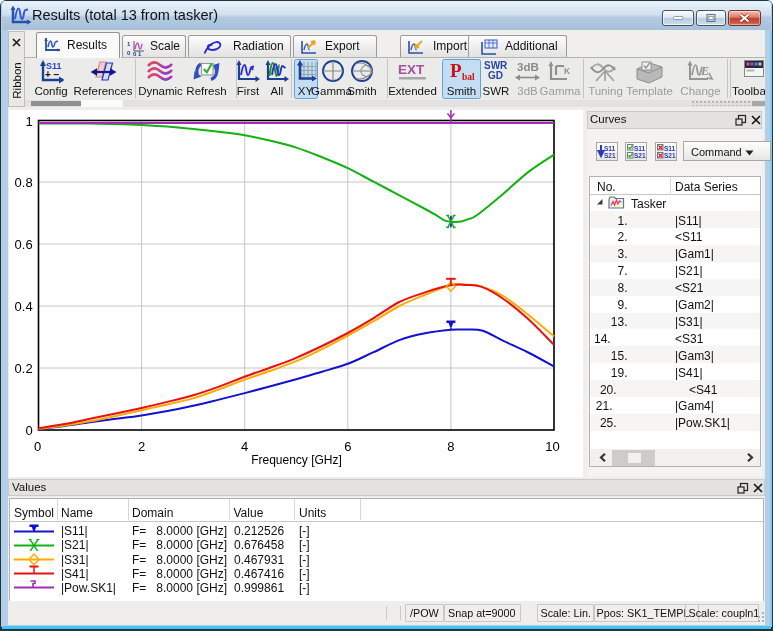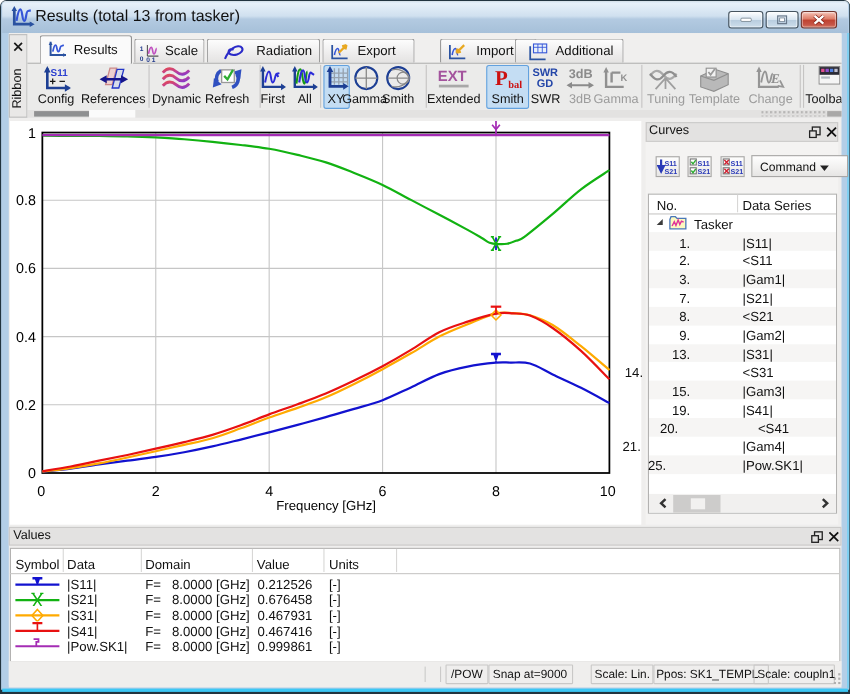--- a/index.html
+++ b/index.html
@@ -434,34 +434,34 @@
 <div class="rowtxt" style="left:589px;top:264.2px;width:38.5px;text-align:right">7.</div>
 <div class="rowtxt" style="left:675px;top:264.2px">|S21|</div>
 <div class="abs" style="left:590px;top:278.8px;width:169.5px;height:16.9px;background:#f6f5f4"></div>
 <div class="rowtxt" style="left:589px;top:281.1px;width:38.5px;text-align:right">8.</div>
 <div class="rowtxt" style="left:675px;top:281.1px">&lt;S21</div>
 <div class="rowtxt" style="left:589px;top:298.0px;width:38.5px;text-align:right">9.</div>
 <div class="rowtxt" style="left:675px;top:298.0px">|Gam2|</div>
 <div class="abs" style="left:590px;top:312.6px;width:169.5px;height:16.9px;background:#f6f5f4"></div>
 <div class="rowtxt" style="left:589px;top:314.9px;width:38.5px;text-align:right">13.</div>
 <div class="rowtxt" style="left:675px;top:314.9px">|S31|</div>
-<div class="rowtxt" style="left:557px;top:331.8px;width:38.5px;text-align:center">14.</div>
+<div class="rowtxt" style="left:594px;top:331.8px;width:38.5px;text-align:left">14.</div>
 <div class="rowtxt" style="left:675px;top:331.8px">&lt;S31</div>
 <div class="abs" style="left:590px;top:346.4px;width:169.5px;height:16.9px;background:#f6f5f4"></div>
 <div class="rowtxt" style="left:589px;top:348.7px;width:38.5px;text-align:right">15.</div>
 <div class="rowtxt" style="left:675px;top:348.7px">|Gam3|</div>
 <div class="rowtxt" style="left:589px;top:365.6px;width:38.5px;text-align:right">19.</div>
 <div class="rowtxt" style="left:675px;top:365.6px">|S41|</div>
 <div class="abs" style="left:590px;top:380.2px;width:169.5px;height:16.9px;background:#f6f5f4"></div>
 <div class="rowtxt" style="left:589px;top:382.5px;width:38.5px;text-align:center">20.</div>
 <div class="rowtxt" style="left:689px;top:382.5px">&lt;S41</div>
-<div class="rowtxt" style="left:555px;top:399.4px;width:38.5px;text-align:center">21.</div>
+<div class="rowtxt" style="left:574px;top:399.4px;width:38.5px;text-align:right">21.</div>
 <div class="rowtxt" style="left:675px;top:399.4px">|Gam4|</div>
 <div class="abs" style="left:590px;top:414.0px;width:169.5px;height:16.9px;background:#f6f5f4"></div>
-<div class="rowtxt" style="left:589px;top:416.3px;width:38.5px;text-align:left">25.</div>
+<div class="rowtxt" style="left:589px;top:416.3px;width:38.5px;text-align:center">25.</div>
 <div class="rowtxt" style="left:675px;top:416.3px">|Pow.SK1|</div>
 
 <svg class="abs" style="left:595px;top:197px" width="10" height="10" viewBox="0 0 10 10">
  <path d="M7.5 2 L7.5 7.5 L2 7.5 Z" fill="#3b3b3b"></path>
 </svg>
 <svg class="abs" style="left:608px;top:195.5px" width="17" height="14" viewBox="0 0 17 14">
  <path d="M1 3.5 L1 12 L15.5 12 L15.5 2.5 L7.5 2.5 L6 1 L2 1 Z" fill="#fdf9c0" stroke="#4a78b8" stroke-width="1.2"></path>
  <path d="M3 9.5 L5 5.5 L6.5 9 L8.5 4 L10 8 L11.5 5 L13.5 6" stroke="#e0349a" stroke-width="1.3" fill="none"></path>
 </svg>
 
@@ -479,21 +479,21 @@
 <div class="ptitletxt" style="left:12px;top:481px">Values</div>
 <svg class="abs" style="left:737px;top:481.5px" width="12" height="12" viewBox="0 0 12 12">
  <rect x="3.5" y="1.5" width="7" height="7" fill="none" stroke="#222" stroke-width="1.2"></rect>
  <rect x="1" y="5" width="6" height="6" fill="#e3e2e1" stroke="#222" stroke-width="1.2"></rect>
 </svg>
 <svg class="abs" style="left:752px;top:481.5px" width="12" height="12" viewBox="0 0 12 12">
  <path d="M2 2 L10 10 M10 2 L2 10" stroke="#111" stroke-width="1.6"></path>
 </svg>
 <div class="wbox" style="left:8.5px;top:498px;width:755.5px;height:103.5px"></div>
 <div class="hdrtxt" style="left:14px;top:505.5px">Symbol</div>
-<div class="hdrtxt" style="left:61px;top:505.5px">Data</div>
+<div class="hdrtxt" style="left:61px;top:505.5px">Name</div>
 <div class="hdrtxt" style="left:132px;top:505.5px">Domain</div>
 <div class="hdrtxt" style="left:233.5px;top:505.5px">Value</div>
 <div class="hdrtxt" style="left:299px;top:505.5px">Units</div>
 <div class="abs" style="left:56.5px;top:499px;width:1px;height:21px;background:#d8d7d6"></div>
 <div class="abs" style="left:127.5px;top:499px;width:1px;height:21px;background:#d8d7d6"></div>
 <div class="abs" style="left:229px;top:499px;width:1px;height:21px;background:#d8d7d6"></div>
 <div class="abs" style="left:294px;top:499px;width:1px;height:21px;background:#d8d7d6"></div>
 <div class="abs" style="left:360px;top:499px;width:1px;height:21px;background:#d8d7d6"></div>
 <div class="abs" style="left:9px;top:520.5px;width:754px;height:1px;background:#c8c7c6"></div>
 <svg class="abs" style="left:12px;top:522.8px" width="44" height="14" viewBox="0 0 44 14">

